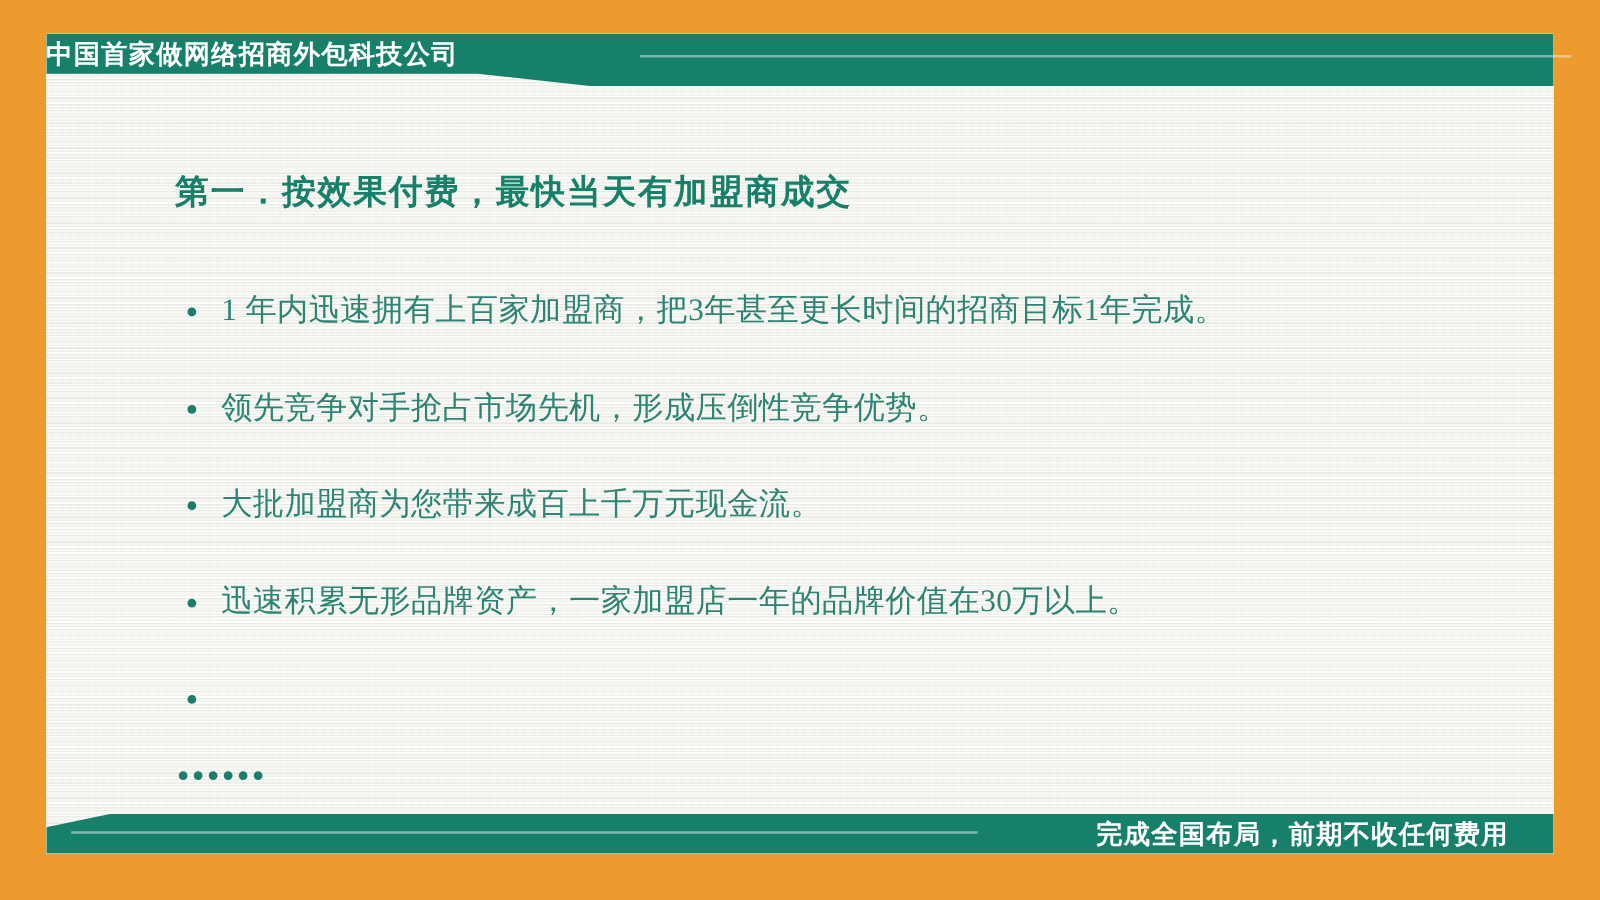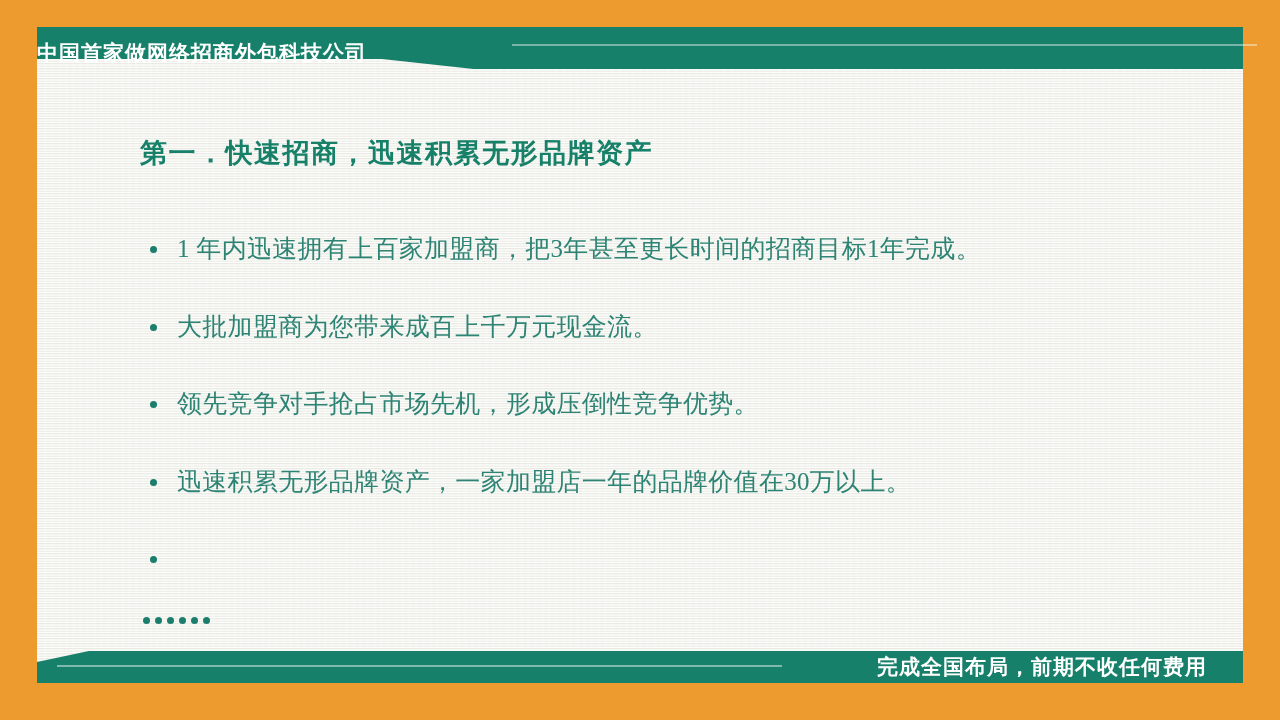--- a/index.html
+++ b/index.html
@@ -74,21 +74,21 @@
     height: 2px;
     background: rgba(255,255,255,0.42);
   }
   .header-title {
     position: absolute;
     left: 37px;
     top: 29px;
     width: 470px;
     height: 38px;
     display: flex;
-    align-items: flex-end;
+    align-items: flex-start;
     padding-left: 0;
     color: #ffffff;
     font-size: 21px;
     font-weight: bold;
     letter-spacing: 1px;
     white-space: nowrap;
   }
   .header-title span.txt { padding-left: 0; }
 
   
@@ -193,34 +193,34 @@
   <div class="paper"></div>
 
   <div class="header-band">
     <div class="band-fill"></div>
     <div class="header-rule"></div>
   </div>
   <div class="header-title">
     <span class="txt">中国首家做网络招商外包科技公司</span>
   </div>
 
-  <div class="content-title">第一．快速招商，迅速积累无形品牌资产</div>
+  <div class="content-title">第一．按效果付费，最快当天有加盟商成交</div>
 
   <ul class="bullets">
     <li>
       <span class="dot"></span>
       <span>1 年内迅速拥有上百家加盟商，把3年甚至更长时间的招商目标1年完成。</span>
     </li>
     <li>
       <span class="dot"></span>
+      <span>领先竞争对手抢占市场先机，形成压倒性竞争优势。</span>
+    </li>
+    <li>
+      <span class="dot"></span>
       <span>大批加盟商为您带来成百上千万元现金流。</span>
-    </li>
-    <li>
-      <span class="dot"></span>
-      <span>领先竞争对手抢占市场先机，形成压倒性竞争优势。</span>
     </li>
     <li>
       <span class="dot"></span>
       <span>迅速积累无形品牌资产，一家加盟店一年的品牌价值在30万以上。</span>
     </li>
     <li>
       <span class="dot"></span>
     </li>
   </ul>
 

